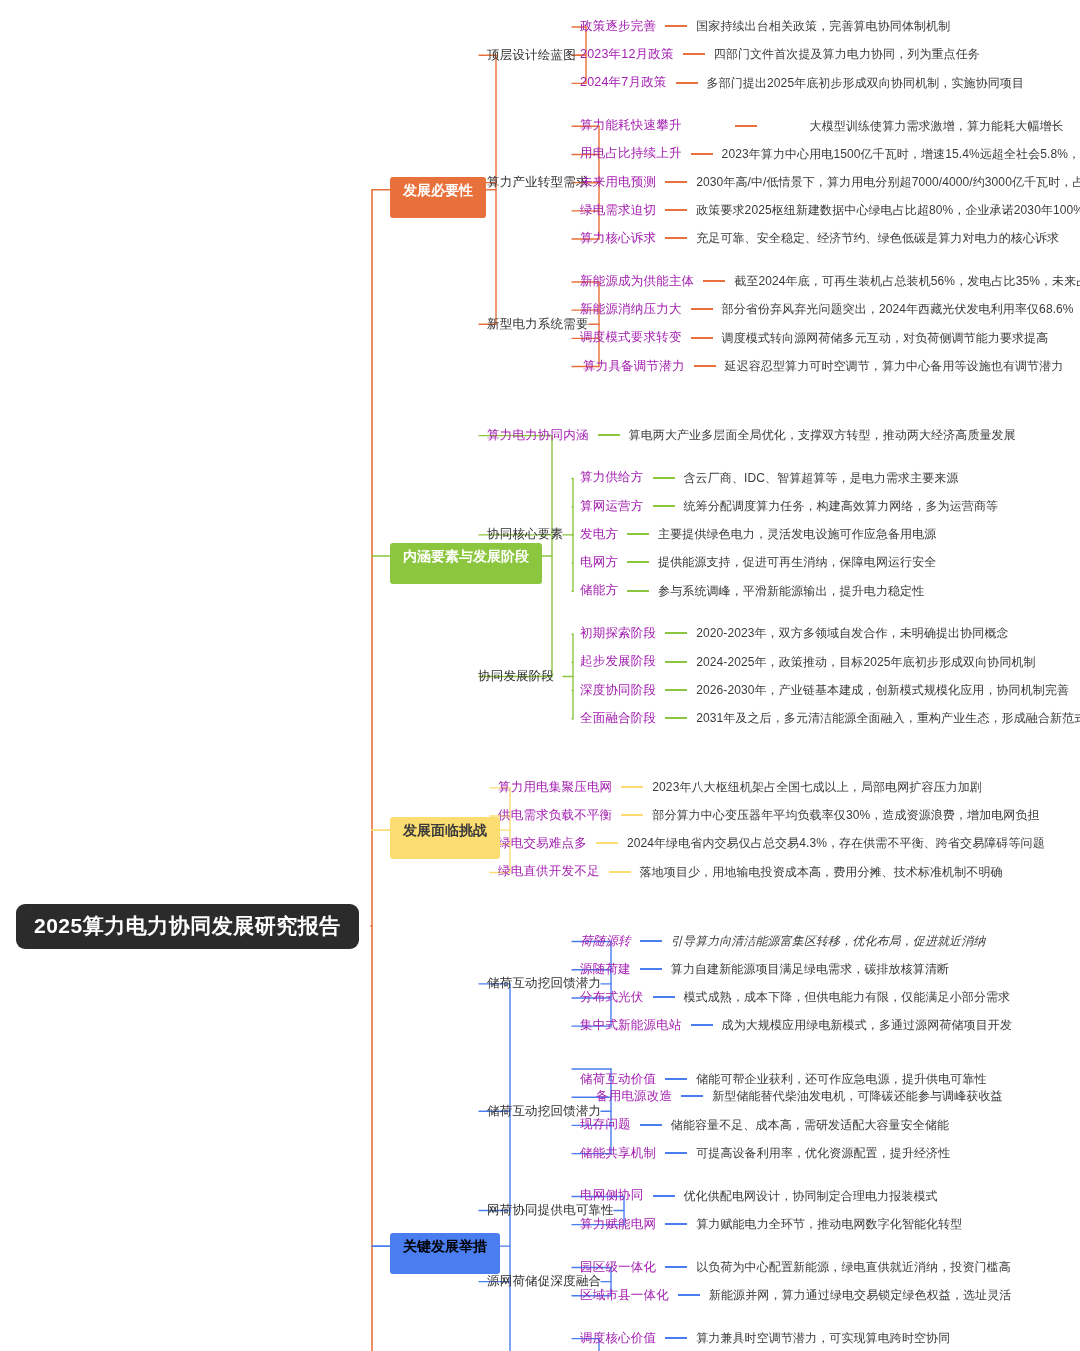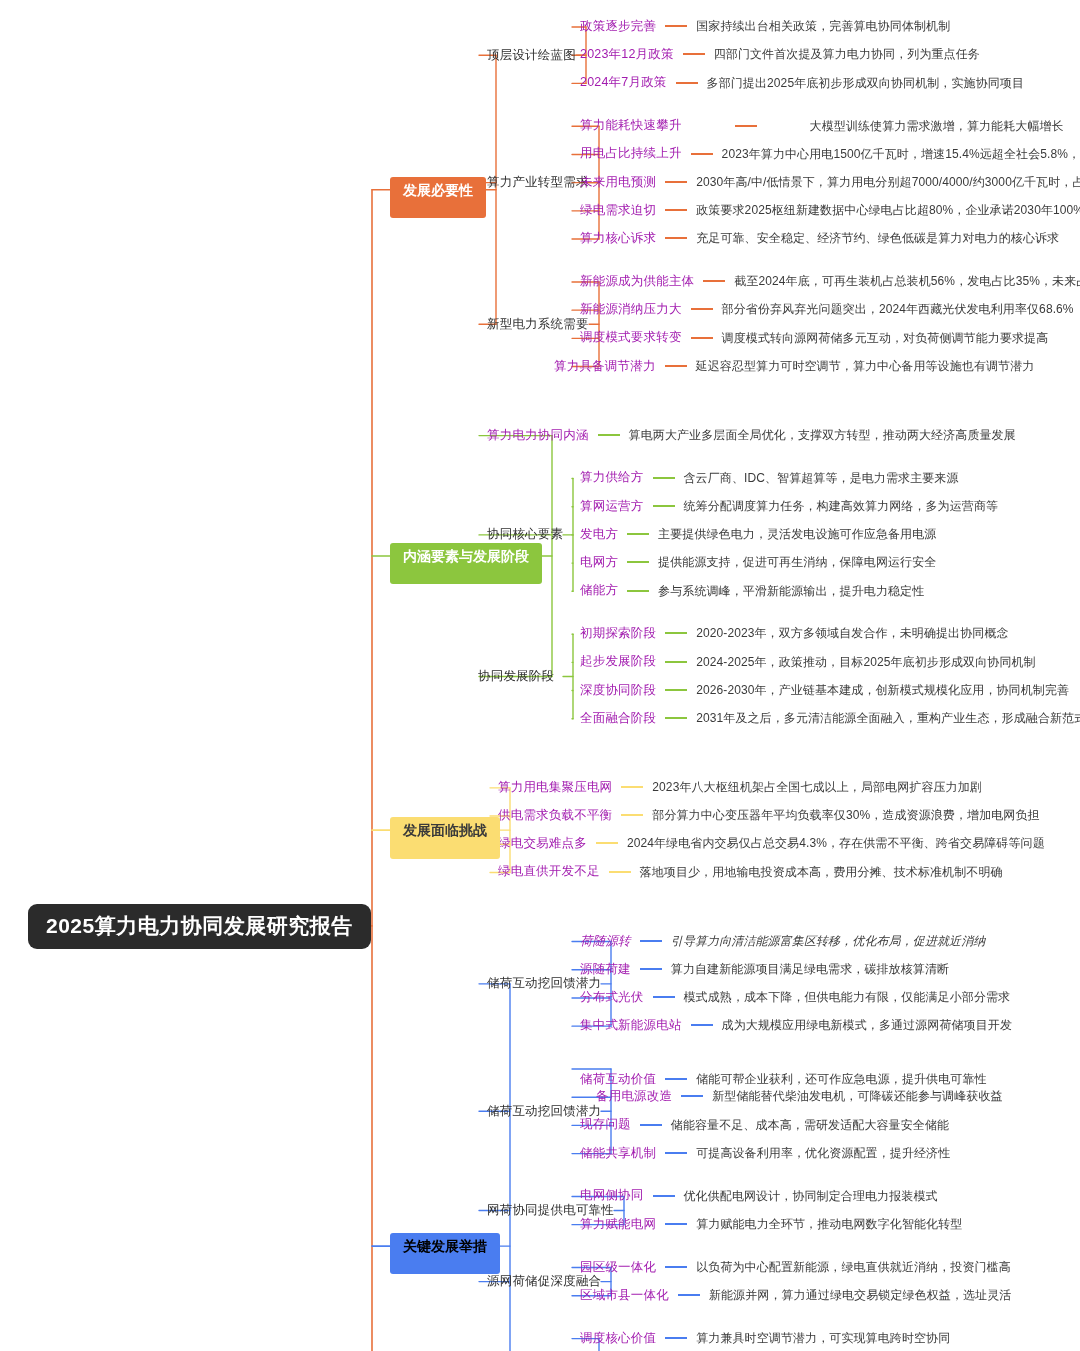--- a/index.html
+++ b/index.html
@@ -247,21 +247,21 @@
       <div class="l3" style="left: 580px; top: 303.128px;">
         <span class="k">新能源消纳压力大</span>
         <span class="dash" style="background: rgb(232, 112, 58);"></span>
         <span class="v">部分省份弃风弃光问题突出，2024年西藏光伏发电利用率仅68.6%</span>
       </div>
       <div class="l3" style="left: 580px; top: 331.328px;">
         <span class="k">调度模式要求转变</span>
         <span class="dash" style="background: rgb(232, 112, 58);"></span>
         <span class="v">调度模式转向源网荷储多元互动，对负荷侧调节能力要求提高</span>
       </div>
-      <div class="l3" style="left: 554px; top: 359.528px;">
+      <div class="l3" style="left: 583px; top: 359.528px;">
         <span class="k">算力具备调节潜力</span>
         <span class="dash" style="background: rgb(232, 112, 58);"></span>
         <span class="v">延迟容忍型算力可时空调节，算力中心备用等设施也有调节潜力</span>
       </div>
       <div class="l1 green" style="left: 390px; top: 543.032px;">内涵要素与发展阶段</div>
       <div class="l3" style="left: 487px; top: 428.618px;">
         <span class="k">算力电力协同内涵</span>
         <span class="dash" style="background: rgb(140, 198, 62);"></span>
         <span class="v">算电两大产业多层面全局优化，支撑双方转型，推动两大经济高质量发展</span>
       </div>
@@ -396,15 +396,15 @@
       <div class="l3" style="left: 580px; top: 1288.72px;">
         <span class="k">区域市县一体化</span>
         <span class="dash" style="background: rgb(74, 125, 240);"></span>
         <span class="v">新能源并网，算力通过绿电交易锁定绿色权益，选址灵活</span>
       </div>
       <div class="l3" style="left: 580px; top: 1331.58px;">
         <span class="k">调度核心价值</span>
         <span class="dash" style="background: rgb(74, 125, 240);"></span>
         <span class="v">算力兼具时空调节潜力，可实现算电跨时空协同</span>
       </div>
-      <div class="root-node" style="left: 28px; top: 903.875px;">2025算力电力协同发展研究报告</div>
+      <div class="root-node" style="left: 16px; top: 903.875px;">2025算力电力协同发展研究报告</div>
     </div>
 </div>
 
 </body></html>

